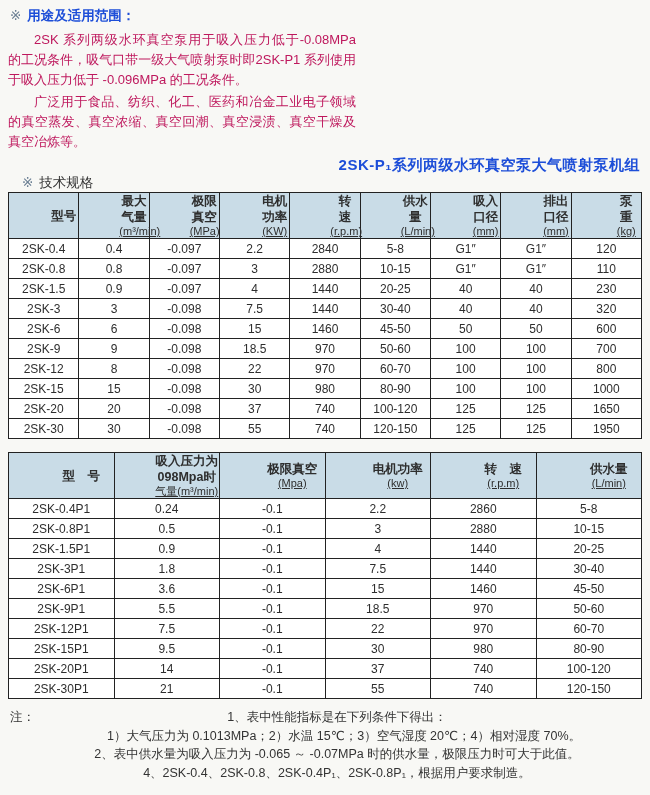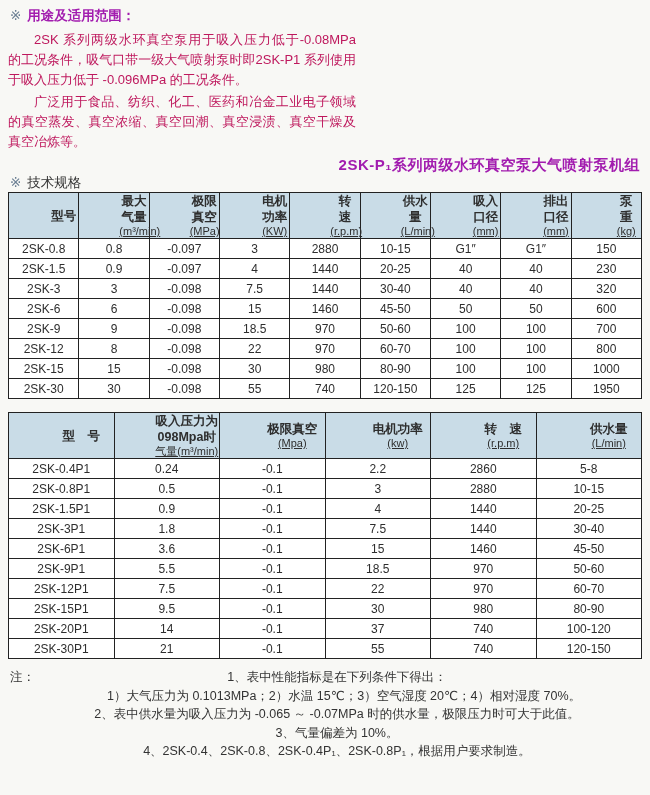--- a/index.html
+++ b/index.html
@@ -6,28 +6,28 @@
   body{
     width:650px;height:795px;overflow:hidden;
     background:#f8f8f5;
     font-family:"Liberation Sans","DejaVu Sans",sans-serif;
     color:#333;
     -webkit-font-smoothing:antialiased;
   }
   .page{position:relative;width:650px;height:795px;padding:4px 8px;box-sizing:border-box;}
   .sec-heading{margin:2px 0 4px 2px;font-size:13.5px;font-weight:bold;line-height:20px;}
   .marker{color:#6b7f93;font-weight:normal;margin-right:6px;}
-  .blue{color:#a21caf;}
+  .blue{color:#1d4ed8;}
   .para{
     width:348px;margin:0 0 2px 0;
     font-size:13px;line-height:20px;color:#be185d;
     text-indent:2em;text-align:justify;
   }
   .spec-row{position:relative;height:36px;margin-top:4px;}
-  .spec-left{position:absolute;left:2px;bottom:0;font-size:13.5px;color:#333;}
+  .spec-left{position:absolute;left:14px;bottom:0;font-size:13.5px;color:#333;}
   .spec-title{position:absolute;right:2px;top:0;font-size:15px;font-weight:bold;letter-spacing:0.5px;}
   table{
     width:634px;border-collapse:collapse;table-layout:fixed;
     background:#fff;
   }
   th,td{border:1.6px solid #222;text-align:center;vertical-align:middle;padding:0;}
   thead th{
     background:#c9dce7;height:42px;
     font-size:12.5px;font-weight:bold;color:#2e2e2e;line-height:16px;padding-left:40px;
   }
@@ -93,29 +93,40 @@
             <div class="unit">(mm)</div>
           </th>
           <th>
             <div>泵　重</div>
             <div class="unit">(kg)</div>
           </th>
         </tr>
     </thead>
     <tbody>
         <tr>
+          <td>2SK-0.4</td>
+          <td>0.4</td>
+          <td>-0.097</td>
+          <td>2.2</td>
+          <td>2840</td>
+          <td>5-8</td>
+          <td>G1″</td>
+          <td>G1″</td>
+          <td>120</td>
+        </tr>
+        <tr>
           <td>2SK-0.8</td>
           <td>0.8</td>
           <td>-0.097</td>
           <td>3</td>
           <td>2880</td>
           <td>10-15</td>
           <td>G1″</td>
           <td>G1″</td>
-          <td>150</td>
+          <td>110</td>
         </tr>
         <tr>
           <td>2SK-1.5</td>
           <td>0.9</td>
           <td>-0.097</td>
           <td>4</td>
           <td>1440</td>
           <td>20-25</td>
           <td>40</td>
           <td>40</td>
@@ -170,20 +181,31 @@
           <td>15</td>
           <td>-0.098</td>
           <td>30</td>
           <td>980</td>
           <td>80-90</td>
           <td>100</td>
           <td>100</td>
           <td>1000</td>
         </tr>
         <tr>
+          <td>2SK-20</td>
+          <td>20</td>
+          <td>-0.098</td>
+          <td>37</td>
+          <td>740</td>
+          <td>100-120</td>
+          <td>125</td>
+          <td>125</td>
+          <td>1650</td>
+        </tr>
+        <tr>
           <td>2SK-30</td>
           <td>30</td>
           <td>-0.098</td>
           <td>55</td>
           <td>740</td>
           <td>120-150</td>
           <td>125</td>
           <td>125</td>
           <td>1950</td>
         </tr>
@@ -302,18 +324,17 @@
           </tr>
         </tbody>
     </table>
   </div>
 
   <div class="notes">
     <span class="note-label">注：</span>
     <div class="note-line">1、表中性能指标是在下列条件下得出：</div>
     <div class="note-line indent">1）大气压力为 0.1013MPa；2）水温 15℃；3）空气湿度 20℃；4）相对湿度 70%。</div>
     <div class="note-line">2、表中供水量为吸入压力为 -0.065 ～ -0.07MPa 时的供水量，极限压力时可大于此值。</div>
-    <div class="note-line">3、气量偏差为 10%。</div>
     <div class="note-line">4、2SK-0.4、2SK-0.8、2SK-0.4P₁、2SK-0.8P₁，根据用户要求制造。</div>
 
   </div>
 
 </div>
 
 </body></html>

